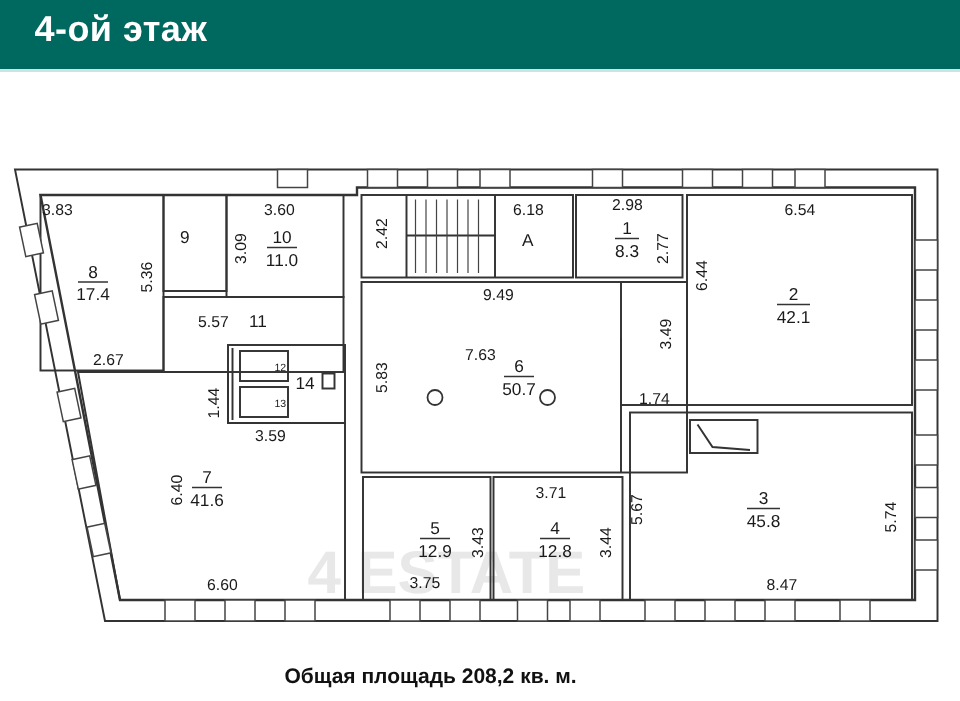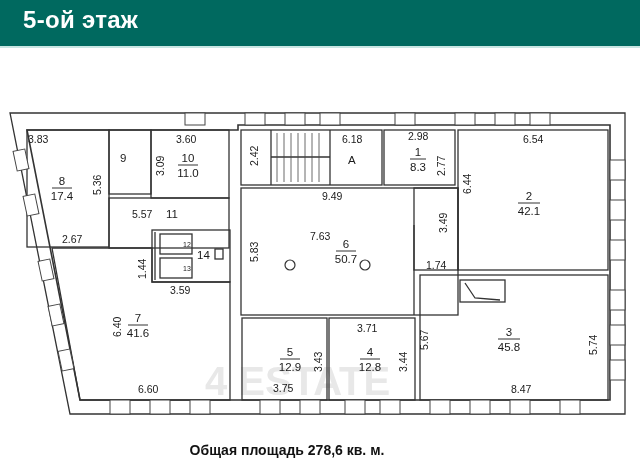--- a/index.html
+++ b/index.html
@@ -11,21 +11,21 @@
     .footer span { position: relative; left: -33px; }
     svg text { font-family: "Liberation Sans", sans-serif; fill: #1a1a1a; }
     .dim { font-size: 10.5px; }
     .rid { font-size: 11.5px; }
     .wm { font-size: 40px; font-weight: bold; fill: #e8e8e8; }
   </style>
 </head>
 <body>
 
 <div class="header">
-  <div class="header-title">5-ой этаж</div>
+  <div class="header-title">4-ой этаж</div>
 </div>
 
 <div class="plan">
   <svg width="640" height="340" viewBox="0 90 640 340" xmlns="http://www.w3.org/2000/svg">
 
     <text class="wm" x="205" y="395">4 ESTATE</text>
 
     <g stroke="#333" fill="none" stroke-width="1.3">
 
       <polygon points="10,113 625,113 625,414 70,414"></polygon>
@@ -189,14 +189,14 @@
       <text class="rid" x="370" y="356" text-anchor="middle">4</text>
       <line x1="360" y1="359" x2="380" y2="359" stroke="#333"></line>
       <text class="rid" x="370" y="371" text-anchor="middle">12.8</text>
       <text class="dim" x="0" y="0" transform="translate(407,372) rotate(-90)">3.44</text>
       <text class="dim" x="357" y="332">3.71</text>
     </g>
   </svg>
 </div>
 
 <div class="footer">
-  <span>Общая площадь 278,6 кв. м.</span>
+  <span>Общая площадь 208,2 кв. м.</span>
 </div>
 
 </body></html>

